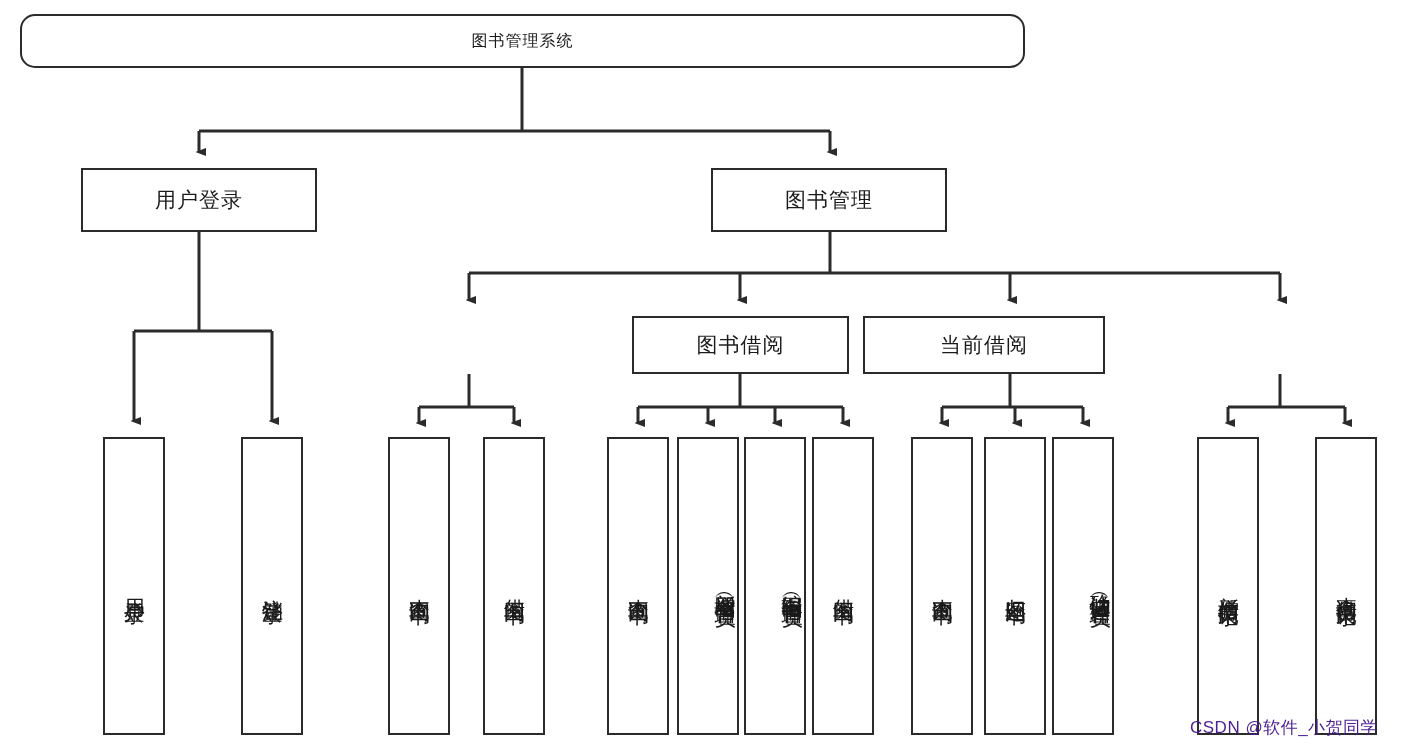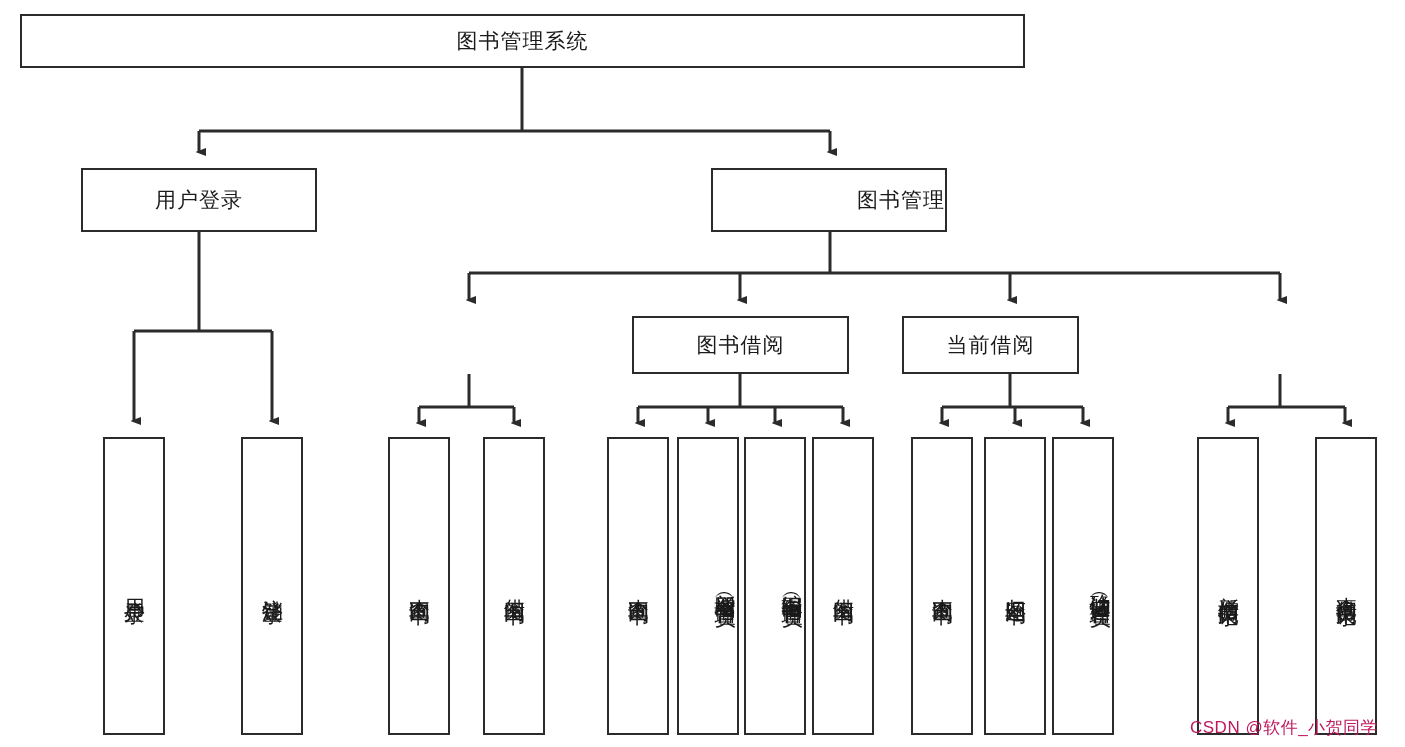--- a/index.html
+++ b/index.html
@@ -32,37 +32,37 @@
     display: flex;
     align-items: center;
     justify-content: center;
     color: #1a1a1a;
   }
   .node-h {
     font-size: 21px;
     letter-spacing: 1px;
     white-space: nowrap;
   }
-  .node-root { font-size: 21px; }
+  .node-root { font-size: 16px; border-radius: 15px; }
   .node-v {
     writing-mode: vertical-rl;
     text-orientation: upright;
     font-size: 21px;
     line-height: 1.18;
     letter-spacing: 2px;
     padding-top: 6px;
     padding-bottom: 6px;
     align-items: flex-start;
     justify-content: center;
   }
   .node-v.centered { align-items: center; }
   .watermark {
     position: absolute;
     font-size: 17px;
-    color: #be185d;
+    color: #4c1d95;
     white-space: nowrap;
     letter-spacing: 0.5px;
   }
 </style>
 </head>
 <body>
 
 <div id="canvas">
 
   <svg class="wires" viewBox="0 0 1405 747">
@@ -115,28 +115,28 @@
     </g>
   </svg>
 
   <div class="node node-h node-root" style="left:20px; top:14px; width:1005px; height:54px;">
     <span>图书管理系统</span>
   </div>
 
   <div class="node node-h" style="left:81px; top:168px; width:236px; height:64px;">
     <span>用户登录</span>
   </div>
-  <div class="node node-h" style="left:711px; top:168px; width:236px; height:64px;justify-content:flex-end;">
+  <div class="node node-h" style="left:711px; top:168px; width:236px; height:64px;">
     <span>图书管理</span>
   </div>
 
   <div class="node node-h" style="left:632px; top:316px; width:217px; height:58px;">
     <span>图书借阅</span>
   </div>
-  <div class="node node-h" style="left:902px; top:316px; width:177px; height:58px;">
+  <div class="node node-h" style="left:863px; top:316px; width:242px; height:58px;">
     <span>当前借阅</span>
   </div>
 
   <div class="node node-v centered" style="left:103px; top:437px; width:62px; height:298px;">
     <span>用户登录</span>
   </div>
   <div class="node node-v centered" style="left:241px; top:437px; width:62px; height:298px;">
     <span>注销登录</span>
   </div>
   <div class="node node-v centered" style="left:388px; top:437px; width:62px; height:298px;">

